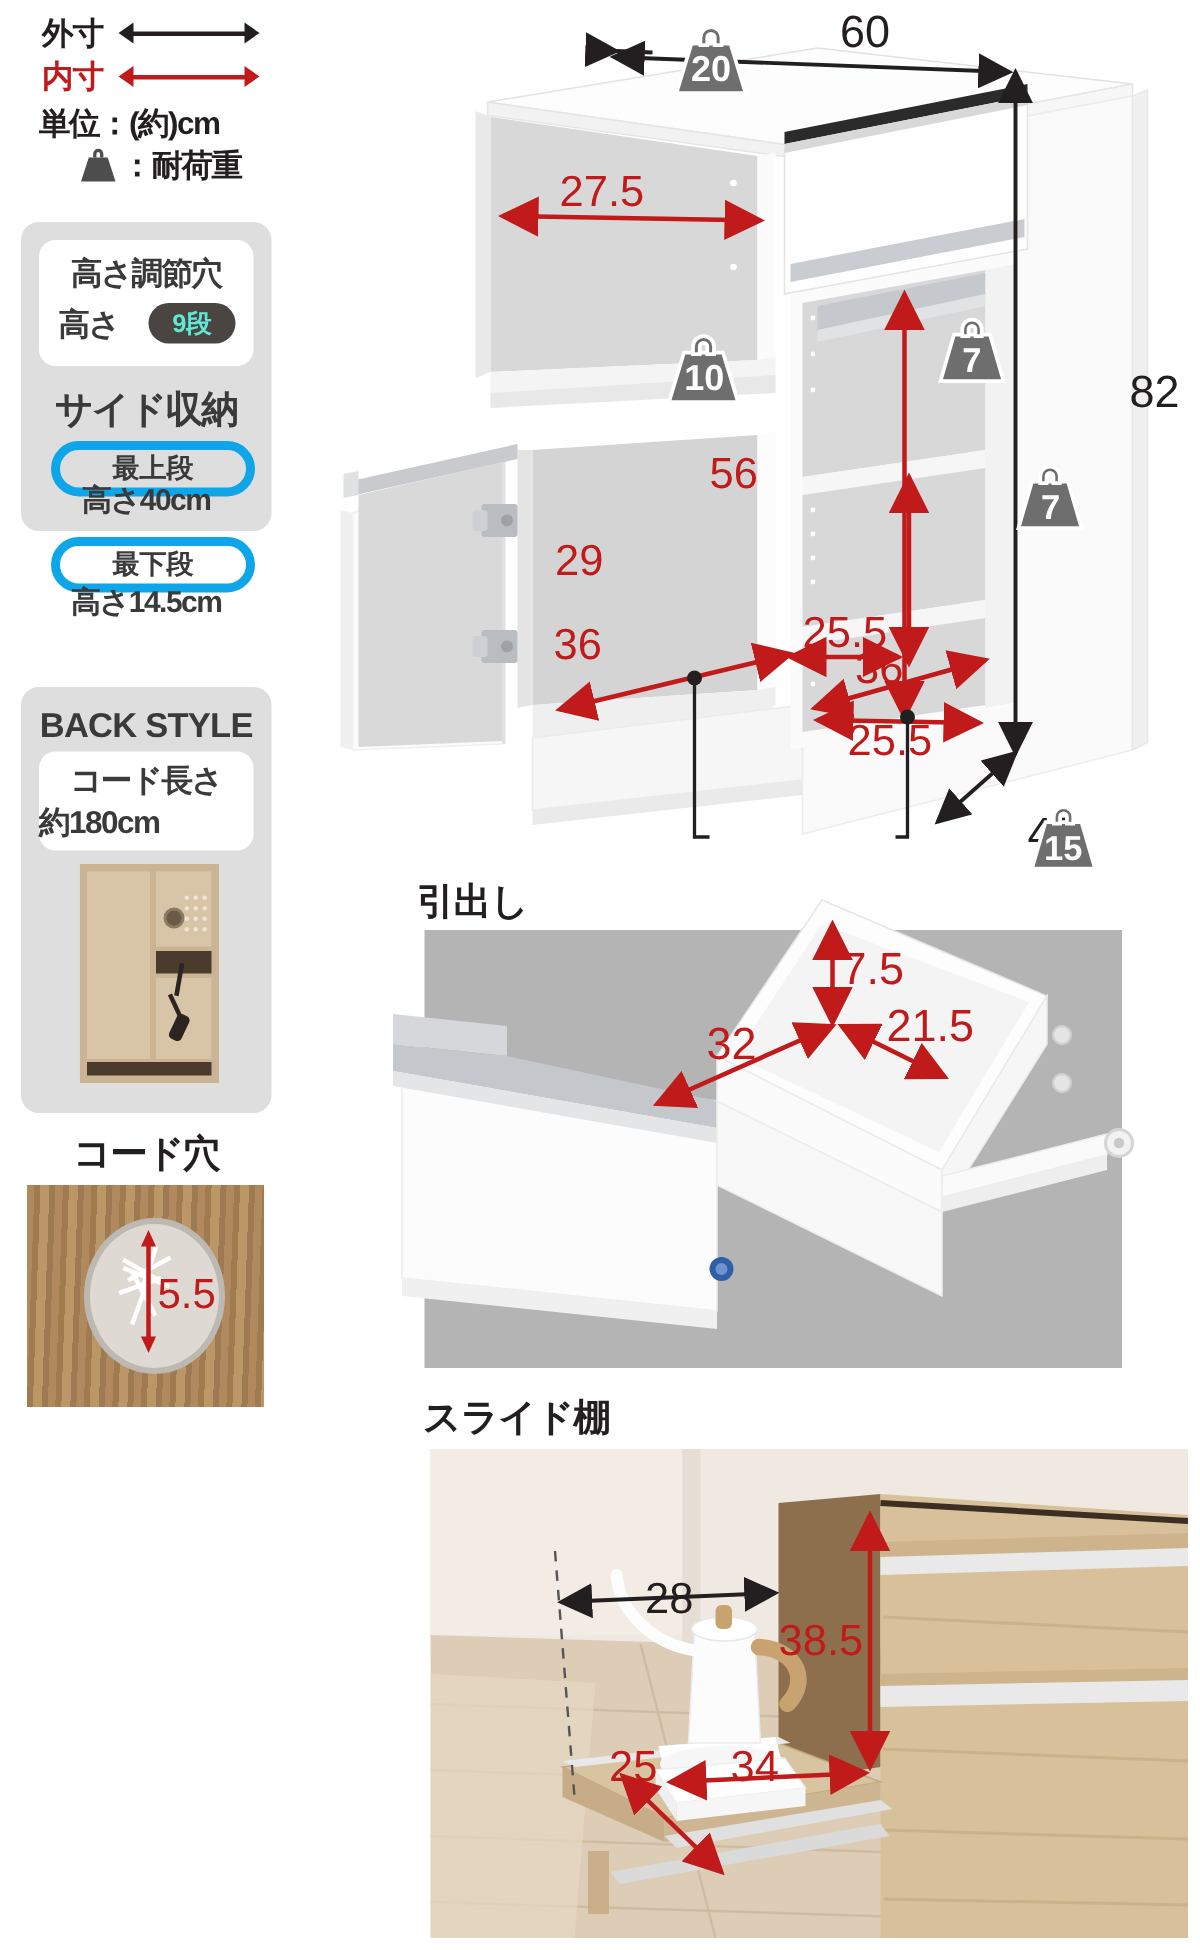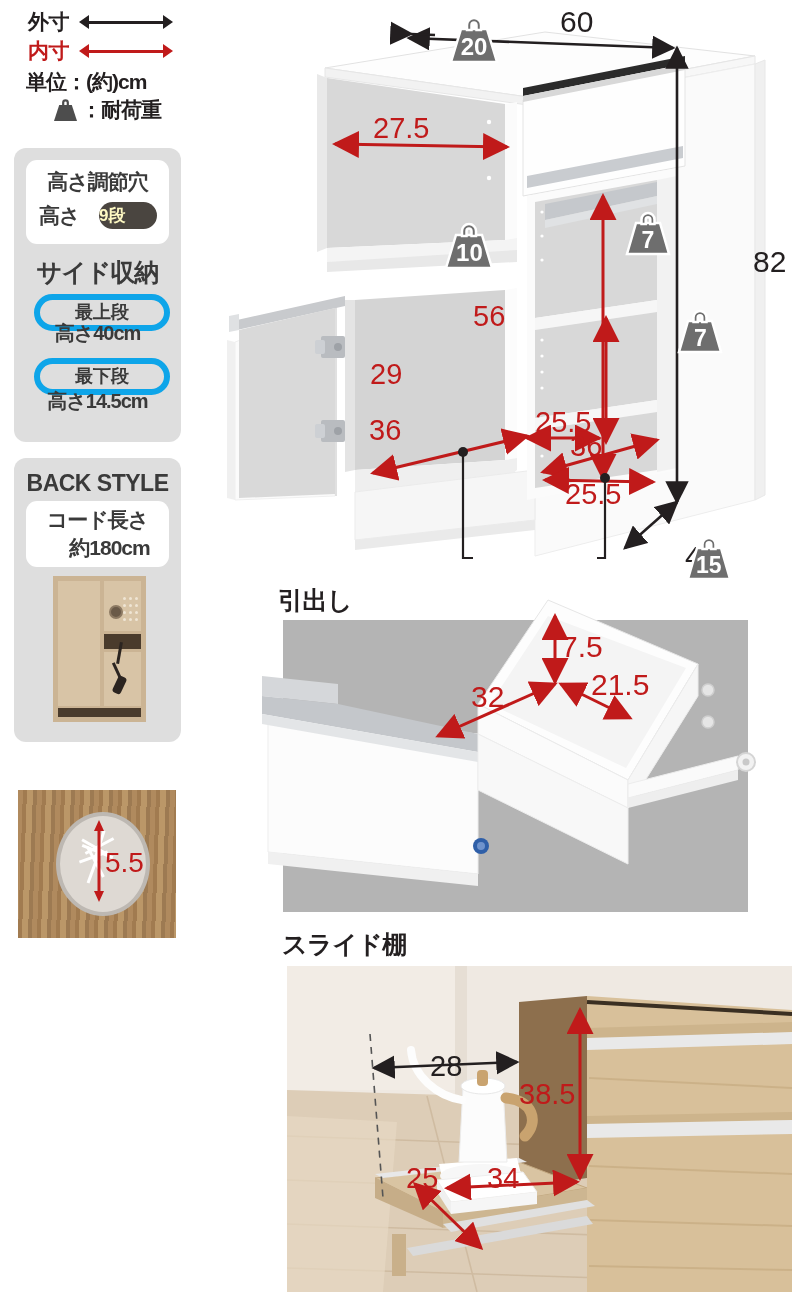--- a/index.html
+++ b/index.html
@@ -32,22 +32,22 @@
 
   
   .wt{position:relative;display:inline-block;}
   .wt svg{display:block;}
   .wt .num{position:absolute;left:0;right:0;text-align:center;
       color:#fff;font-weight:700;font-family:"Liberation Sans",sans-serif;}
 
   
   .panel{background:#dedede;border-radius:12px;}
   .card{background:#ffffff;border-radius:11px;}
-  .pill-dark{display:inline-block;background:#4a4540;color:#fef9c3;border-radius:40px;
-      font-weight:700;}
+  .pill-dark{display:inline-block;background:#4a4540;color:#5eead4;border-radius:40px;
+      font-weight:700;text-align:center;}
   .pill-out{display:block;border:6px solid #0ea5e9;border-radius:40px;
       color:#3a3a3a;font-weight:700;text-align:center;background:transparent;}
 
   
   .bs-img{position:relative;background:#f3f1ee;overflow:hidden;}
   .bs-frame{position:absolute;inset:0;background:#cbb494;}
   .bs-panelL,.bs-panelR{position:absolute;background:#d8c4a6;}
   .bs-dot{position:absolute;width:3px;height:3px;border-radius:50%;background:#efe5d4;}
   .bs-vent{position:absolute;background:#4a3b2c;}
   .bs-knob{position:absolute;border-radius:50%;background:#6a5a48;border:2px solid #8d7a63;}
@@ -99,21 +99,21 @@
     <span class="wt">
       <svg width="27" height="24" viewBox="0 0 27 24">
         <path d="M7.2 7 L19.8 7 L25 23 L2 23 Z" fill="#4d4d4d"></path>
         <path d="M13.5 1.2 a3.4 3.4 0 0 1 3.4 3.4 v2.4 h-2.2 v-2.4 a1.2 1.2 0 0 0 -2.4 0 v2.4 h-2.2 v-2.4 a3.4 3.4 0 0 1 3.4 -3.4 z" fill="#4d4d4d"></path>
       </svg>
     </span>
     <span class="unit-line" style="margin-left:2px;">：耐荷重</span>
   </div>
 </div>
 
-<div class="abs panel" style="left:14px;top:148px;width:167px;height:294px;">
+<div class="abs panel" style="left:14px;top:148px;width:167px;height:206px;">
 
   <div class="abs card" style="left:12px;top:12px;width:143px;height:84px;">
     <div class="abs" style="left:0;top:8px;width:143px;font-size:21px;font-weight:700;color:#3a3a3a;text-align:center;letter-spacing:-1px;">高さ調節穴</div>
     <div class="abs" style="left:13px;top:42px;font-size:21px;font-weight:700;color:#3a3a3a;letter-spacing:-1px;">高さ</div>
     <div class="abs pill-dark" style="left:73px;top:42px;width:58px;height:27px;line-height:27px;font-size:17px;">9段</div>
   </div>
 
   <div class="abs" style="left:0;top:108px;width:167px;font-size:25px;font-weight:700;color:#3a3a3a;text-align:center;letter-spacing:-1px;">サイド収納</div>
 
   <div class="abs pill-out" style="left:20px;top:146px;width:124px;height:25px;line-height:25px;font-size:18px;">最上段</div>
@@ -121,21 +121,21 @@
 
   <div class="abs pill-out" style="left:20px;top:210px;width:124px;height:25px;line-height:25px;font-size:18px;">最下段</div>
   <div class="abs" style="left:0;top:240px;width:167px;text-align:center;font-size:20px;font-weight:700;color:#3a3a3a;letter-spacing:-1px;">高さ14.5cm</div>
 </div>
 
 <div class="abs panel" style="left:14px;top:458px;width:167px;height:284px;">
   <div class="abs" style="left:0;top:12px;width:167px;text-align:center;font-size:23px;font-weight:700;color:#3a3a3a;letter-spacing:-.5px;">BACK STYLE</div>
 
   <div class="abs card" style="left:12px;top:43px;width:143px;height:66px;">
     <div class="abs" style="left:0;top:5px;width:143px;text-align:center;font-size:21px;font-weight:700;color:#3a3a3a;letter-spacing:-1px;">コード長さ</div>
-    <div class="abs" style="left:0;top:33px;width:167px;text-align:center;font-size:21px;font-weight:700;color:#3a3a3a;letter-spacing:-1px;">約180cm</div>
+    <div class="abs" style="left:0;top:33px;width:167px;font-size:21px;font-weight:700;color:#3a3a3a;letter-spacing:-1px;">約180cm</div>
   </div>
 
   <div class="abs bs-img" style="left:39px;top:118px;width:93px;height:146px;">
     <div class="bs-frame"></div>
     <div class="bs-panelL" style="left:5px;top:5px;width:42px;height:125px;"></div>
     <div class="bs-panelR" style="left:51px;top:5px;width:37px;height:50px;"></div>
     <div class="bs-panelR" style="left:51px;top:76px;width:37px;height:54px;"></div>
     <div class="bs-vent" style="left:51px;top:58px;width:37px;height:15px;"></div>
     <div class="bs-knob" style="left:56px;top:29px;width:10px;height:10px;"></div>
     <div class="bs-dot" style="left:70px;top:21px;"></div>
@@ -151,20 +151,21 @@
     <div class="bs-dot" style="left:76px;top:42px;"></div>
     <div class="bs-dot" style="left:82px;top:42px;"></div>
     <div class="bs-cord" style="left:65px;top:66px;width:3px;height:22px;transform:rotate(10deg);"></div>
     <div class="bs-cord" style="left:63px;top:86px;width:3px;height:20px;transform:rotate(-25deg);"></div>
     <div class="bs-cord" style="left:62px;top:100px;width:9px;height:18px;border-radius:3px;transform:rotate(25deg);"></div>
     <div class="bs-base" style="left:5px;top:132px;width:83px;height:9px;"></div>
   </div>
 </div>
 
 <div class="abs" style="left:14px;top:752px;width:167px;height:190px;">
+  <div class="abs" style="left:0;top:0;width:167px;text-align:center;font-size:25px;font-weight:700;color:#231f20;letter-spacing:-1px;">コード穴</div>
 
   <div class="abs ch-img" style="left:4px;top:38px;width:158px;height:148px;">
     <div class="wood-g"></div>
     <div class="ch-hole" style="left:38px;top:22px;width:86px;height:96px;"></div>
     <div class="ch-spoke" style="left:80px;top:40px;width:3px;height:30px;transform:rotate(18deg);"></div>
     <div class="ch-spoke" style="left:80px;top:40px;width:3px;height:32px;transform:rotate(62deg);"></div>
     <div class="ch-spoke" style="left:78px;top:45px;width:3px;height:33px;transform:rotate(112deg);"></div>
     <div class="ch-spoke" style="left:76px;top:55px;width:3px;height:34px;transform:rotate(152deg);"></div>
     <div class="ch-spoke" style="left:74px;top:62px;width:3px;height:32px;transform:rotate(200deg);"></div>
     <div class="ch-spoke" style="left:74px;top:52px;width:3px;height:30px;transform:rotate(250deg);"></div>

